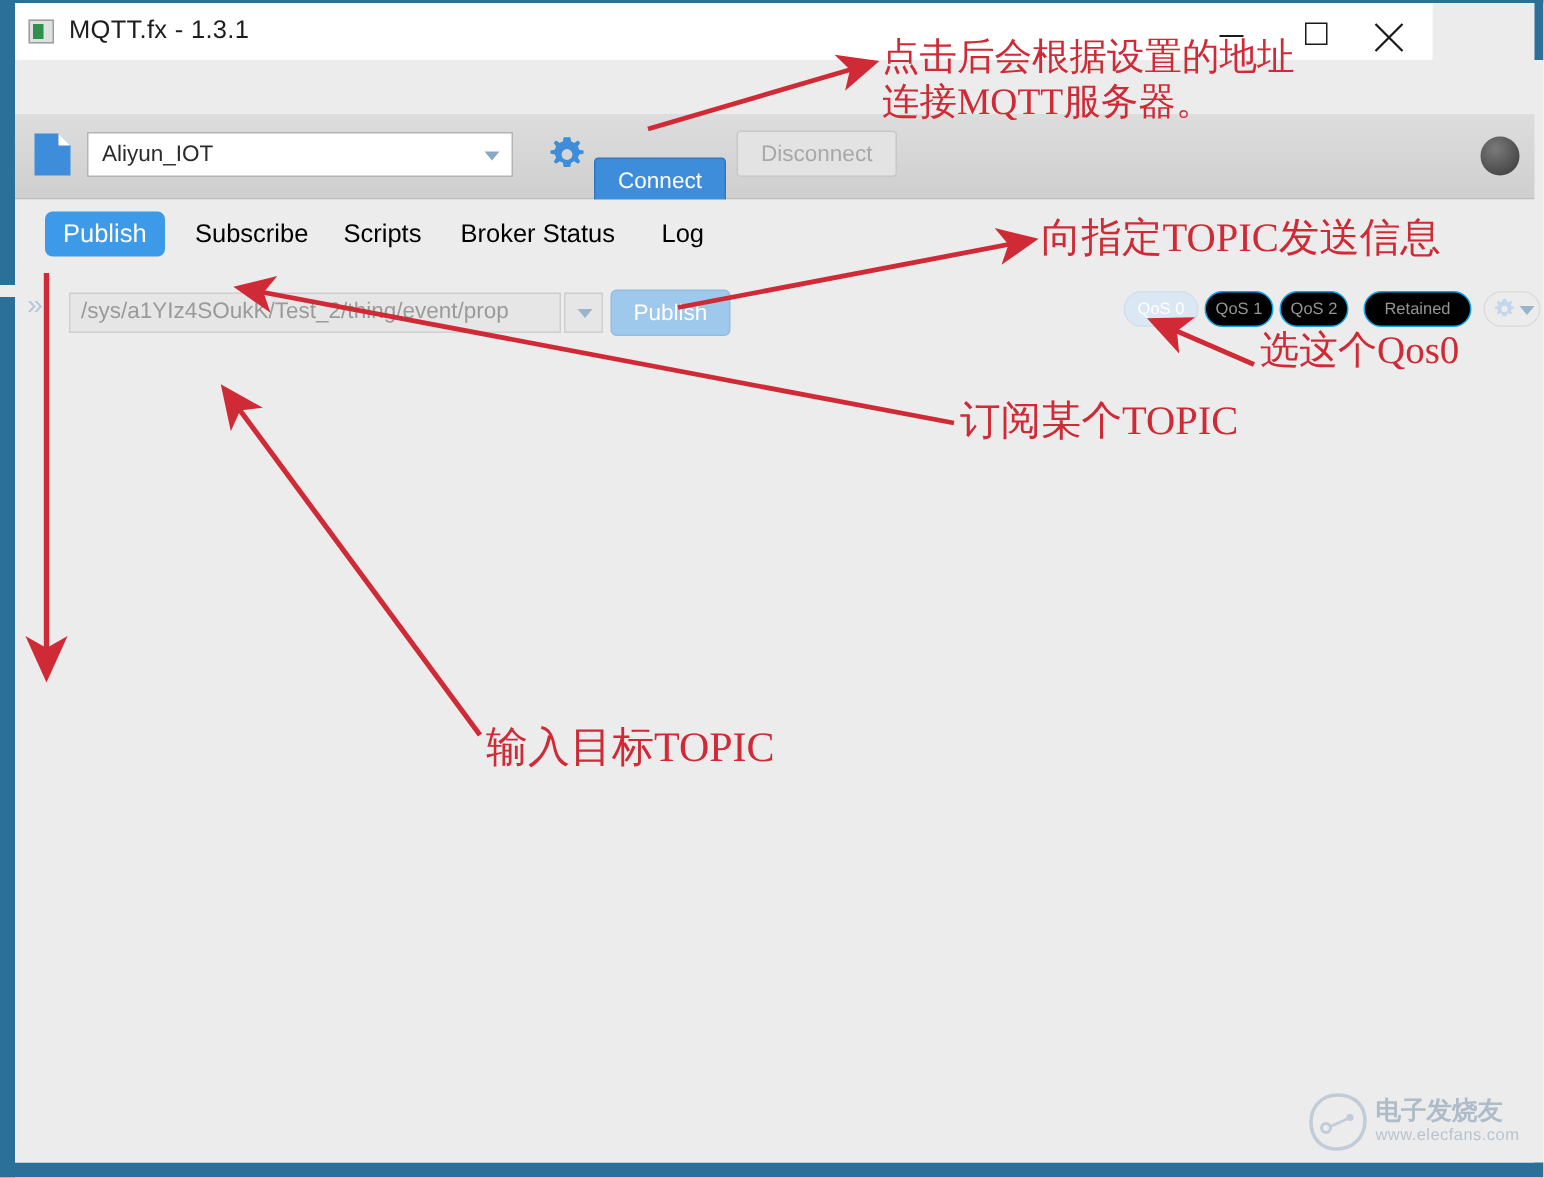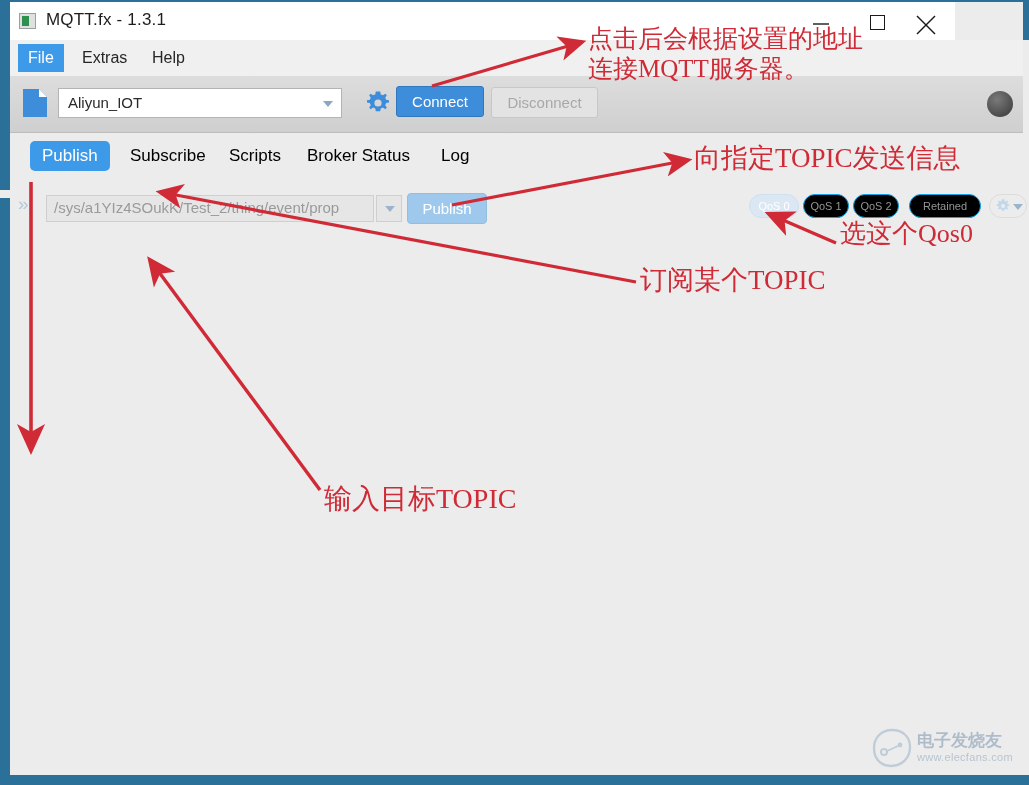--- a/index.html
+++ b/index.html
@@ -87,21 +87,21 @@
   #broker-select .val{
     position:absolute;left:9px;top:5px;font-size:15px;color:#2a2a2a;
   }
   #broker-select .caret{
     position:absolute;right:8px;top:12px;width:0;height:0;
     border-left:5px solid transparent;border-right:5px solid transparent;
     border-top:6px solid #8aa7c5;
   }
   #gear-icon{position:absolute;left:356px;top:14px;width:24px;height:26px;}
   #connect-button{
-    position:absolute;left:386px;top:10px;width:88px;height:31px;
+    position:absolute;left:386px;top:29px;width:88px;height:31px;
     background:#3d8ddb;border:1px solid #2f78c0;border-radius:3px;
     color:#ffffff;font-size:15px;line-height:30px;text-align:center;
     box-sizing:border-box;
   }
   #disconnect-button{
     position:absolute;left:481px;top:11px;width:107px;height:31px;
     background:#e3e3e3;border:1px solid #c8c8c8;border-radius:3px;
     color:#a8a8a8;font-size:15px;line-height:30px;text-align:center;
     box-sizing:border-box;
   }
@@ -234,25 +234,20 @@
       <div class="box"></div>
     </div>
     <div class="win-btn" id="btn-close">
       <svg width="20" height="20">
         <line x1="1" y1="1" x2="19" y2="19" stroke="#1a1a1a" stroke-width="1.5"></line>
         <line x1="19" y1="1" x2="1" y2="19" stroke="#1a1a1a" stroke-width="1.5"></line>
       </svg>
     </div>
   </div>
 
-  <div id="menu-bar">
-    <div class="menu-item" id="menu-file">File</div>
-    <div class="menu-item" id="menu-extras">Extras</div>
-    <div class="menu-item" id="menu-help">Help</div>
-  </div>
 
   <div id="toolbar">
 
     <svg id="file-icon" viewBox="0 0 26 30">
       <path d="M1 1 H17 L25 9 V29 H1 Z" fill="#3d8ddb"></path>
       <path d="M17 1 L25 9 H17 Z" fill="#ffffff"></path>
     </svg>
 
     <div id="broker-select">
       <div class="val">Aliyun_IOT</div>

